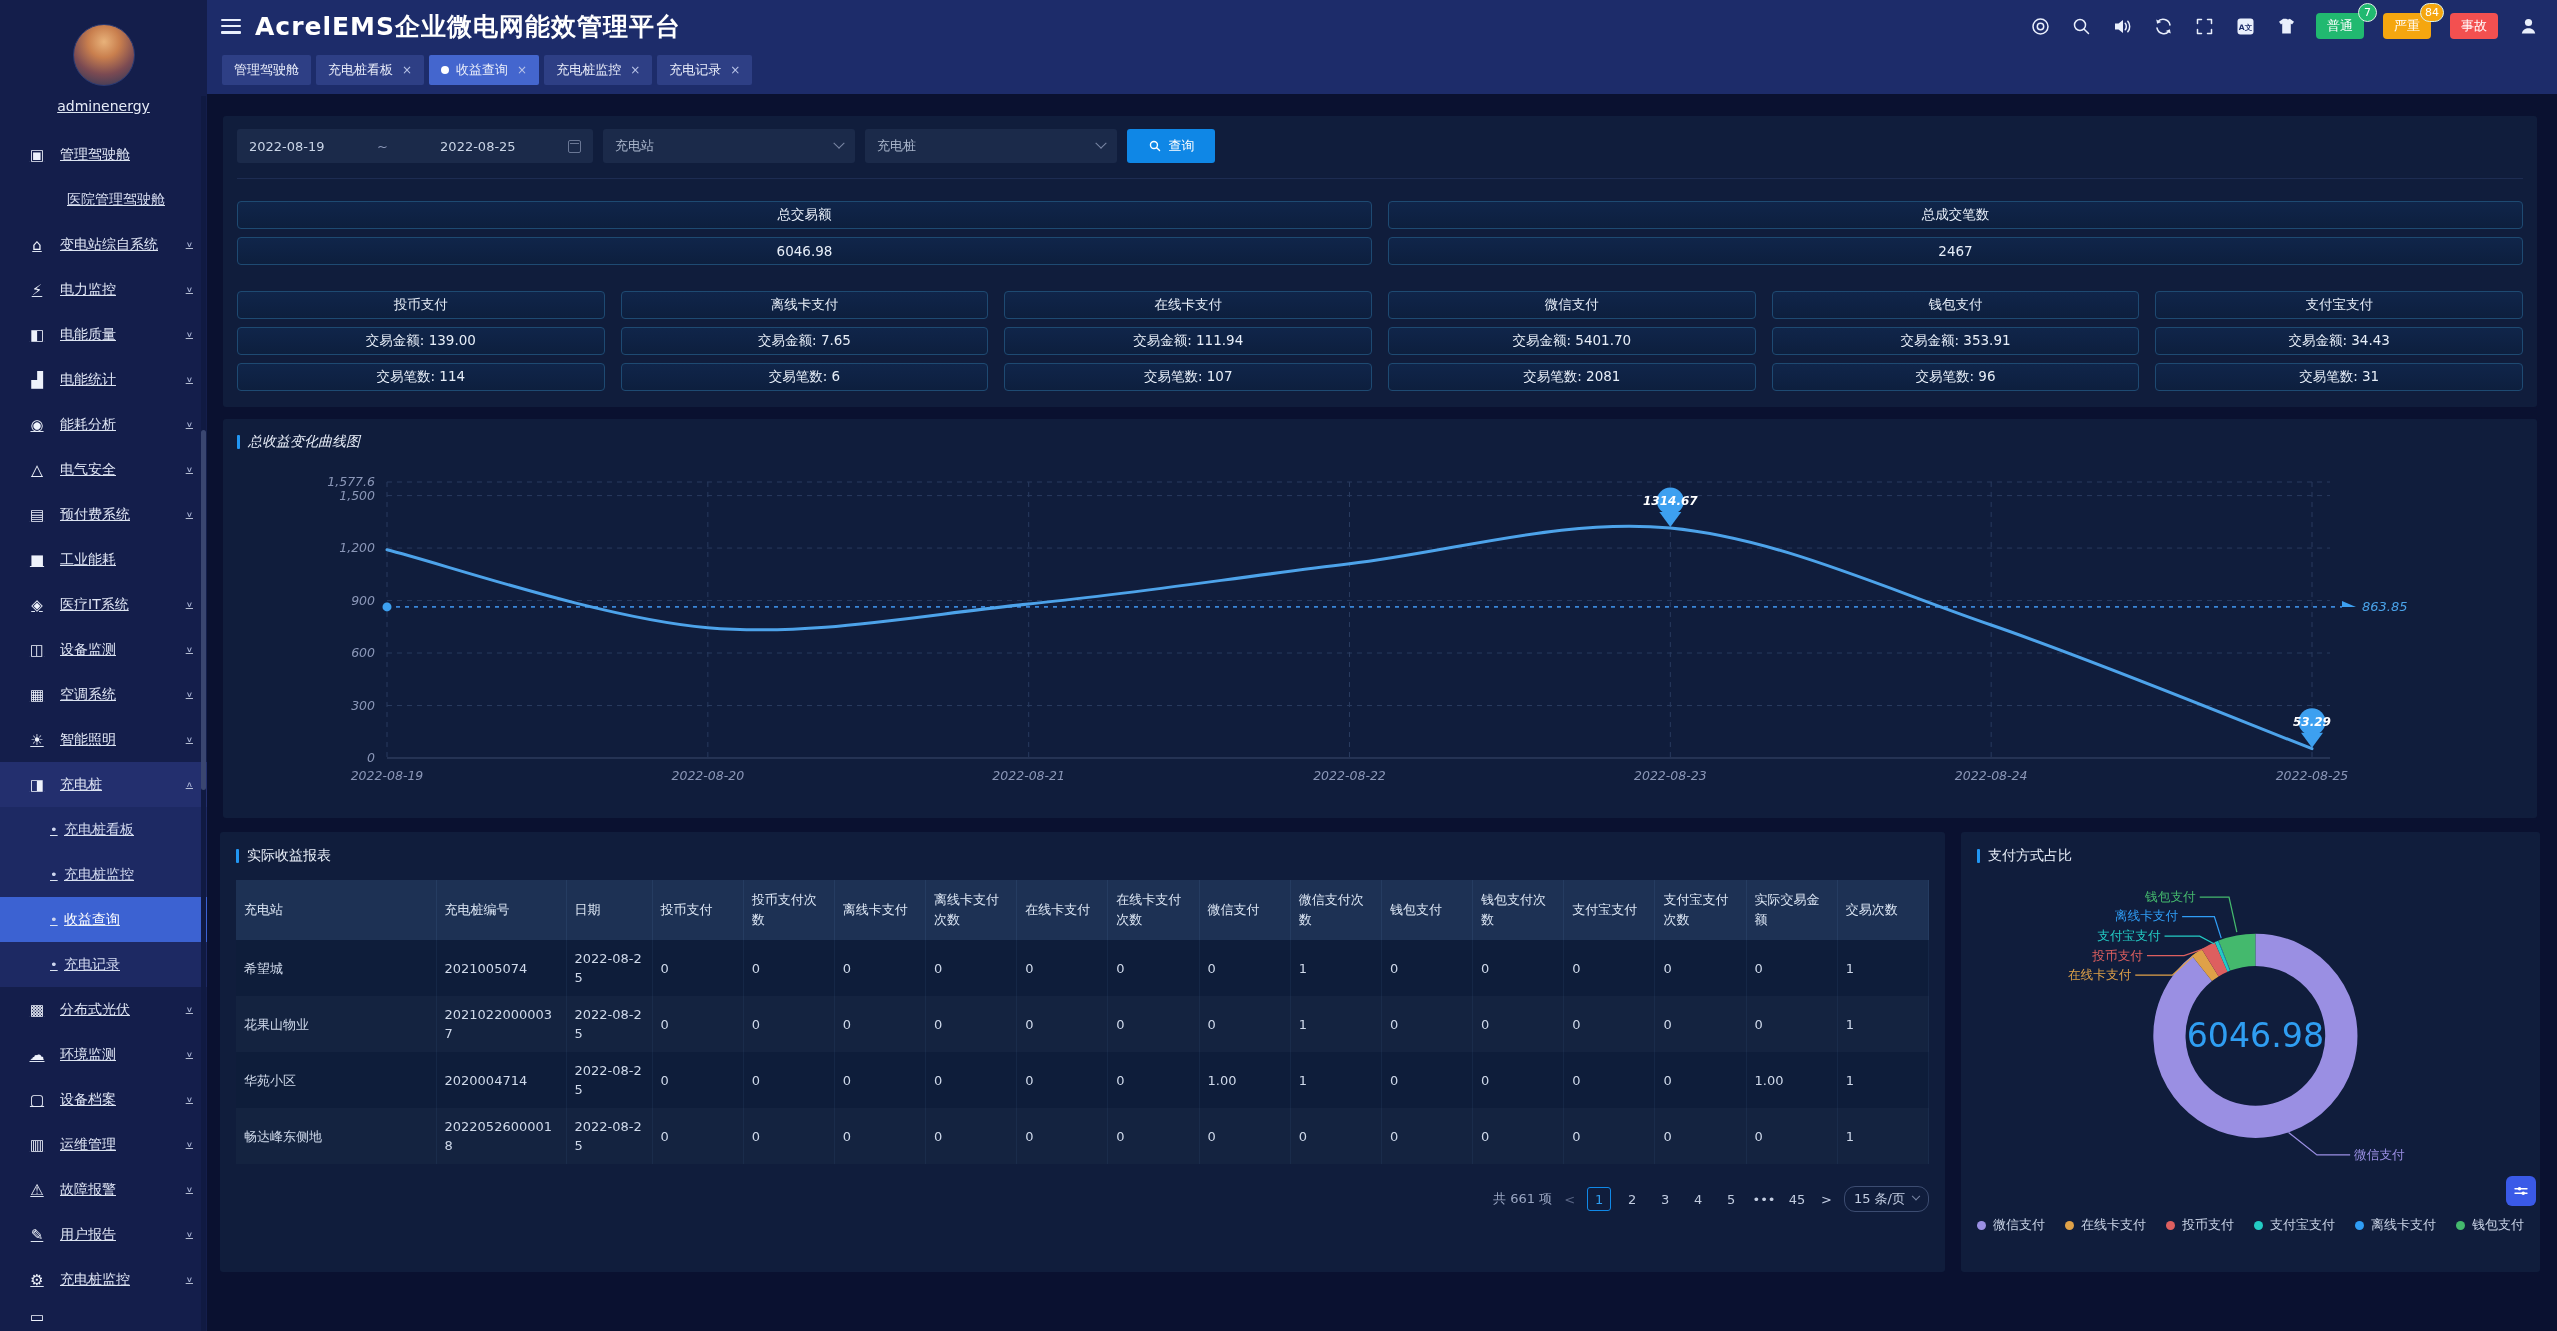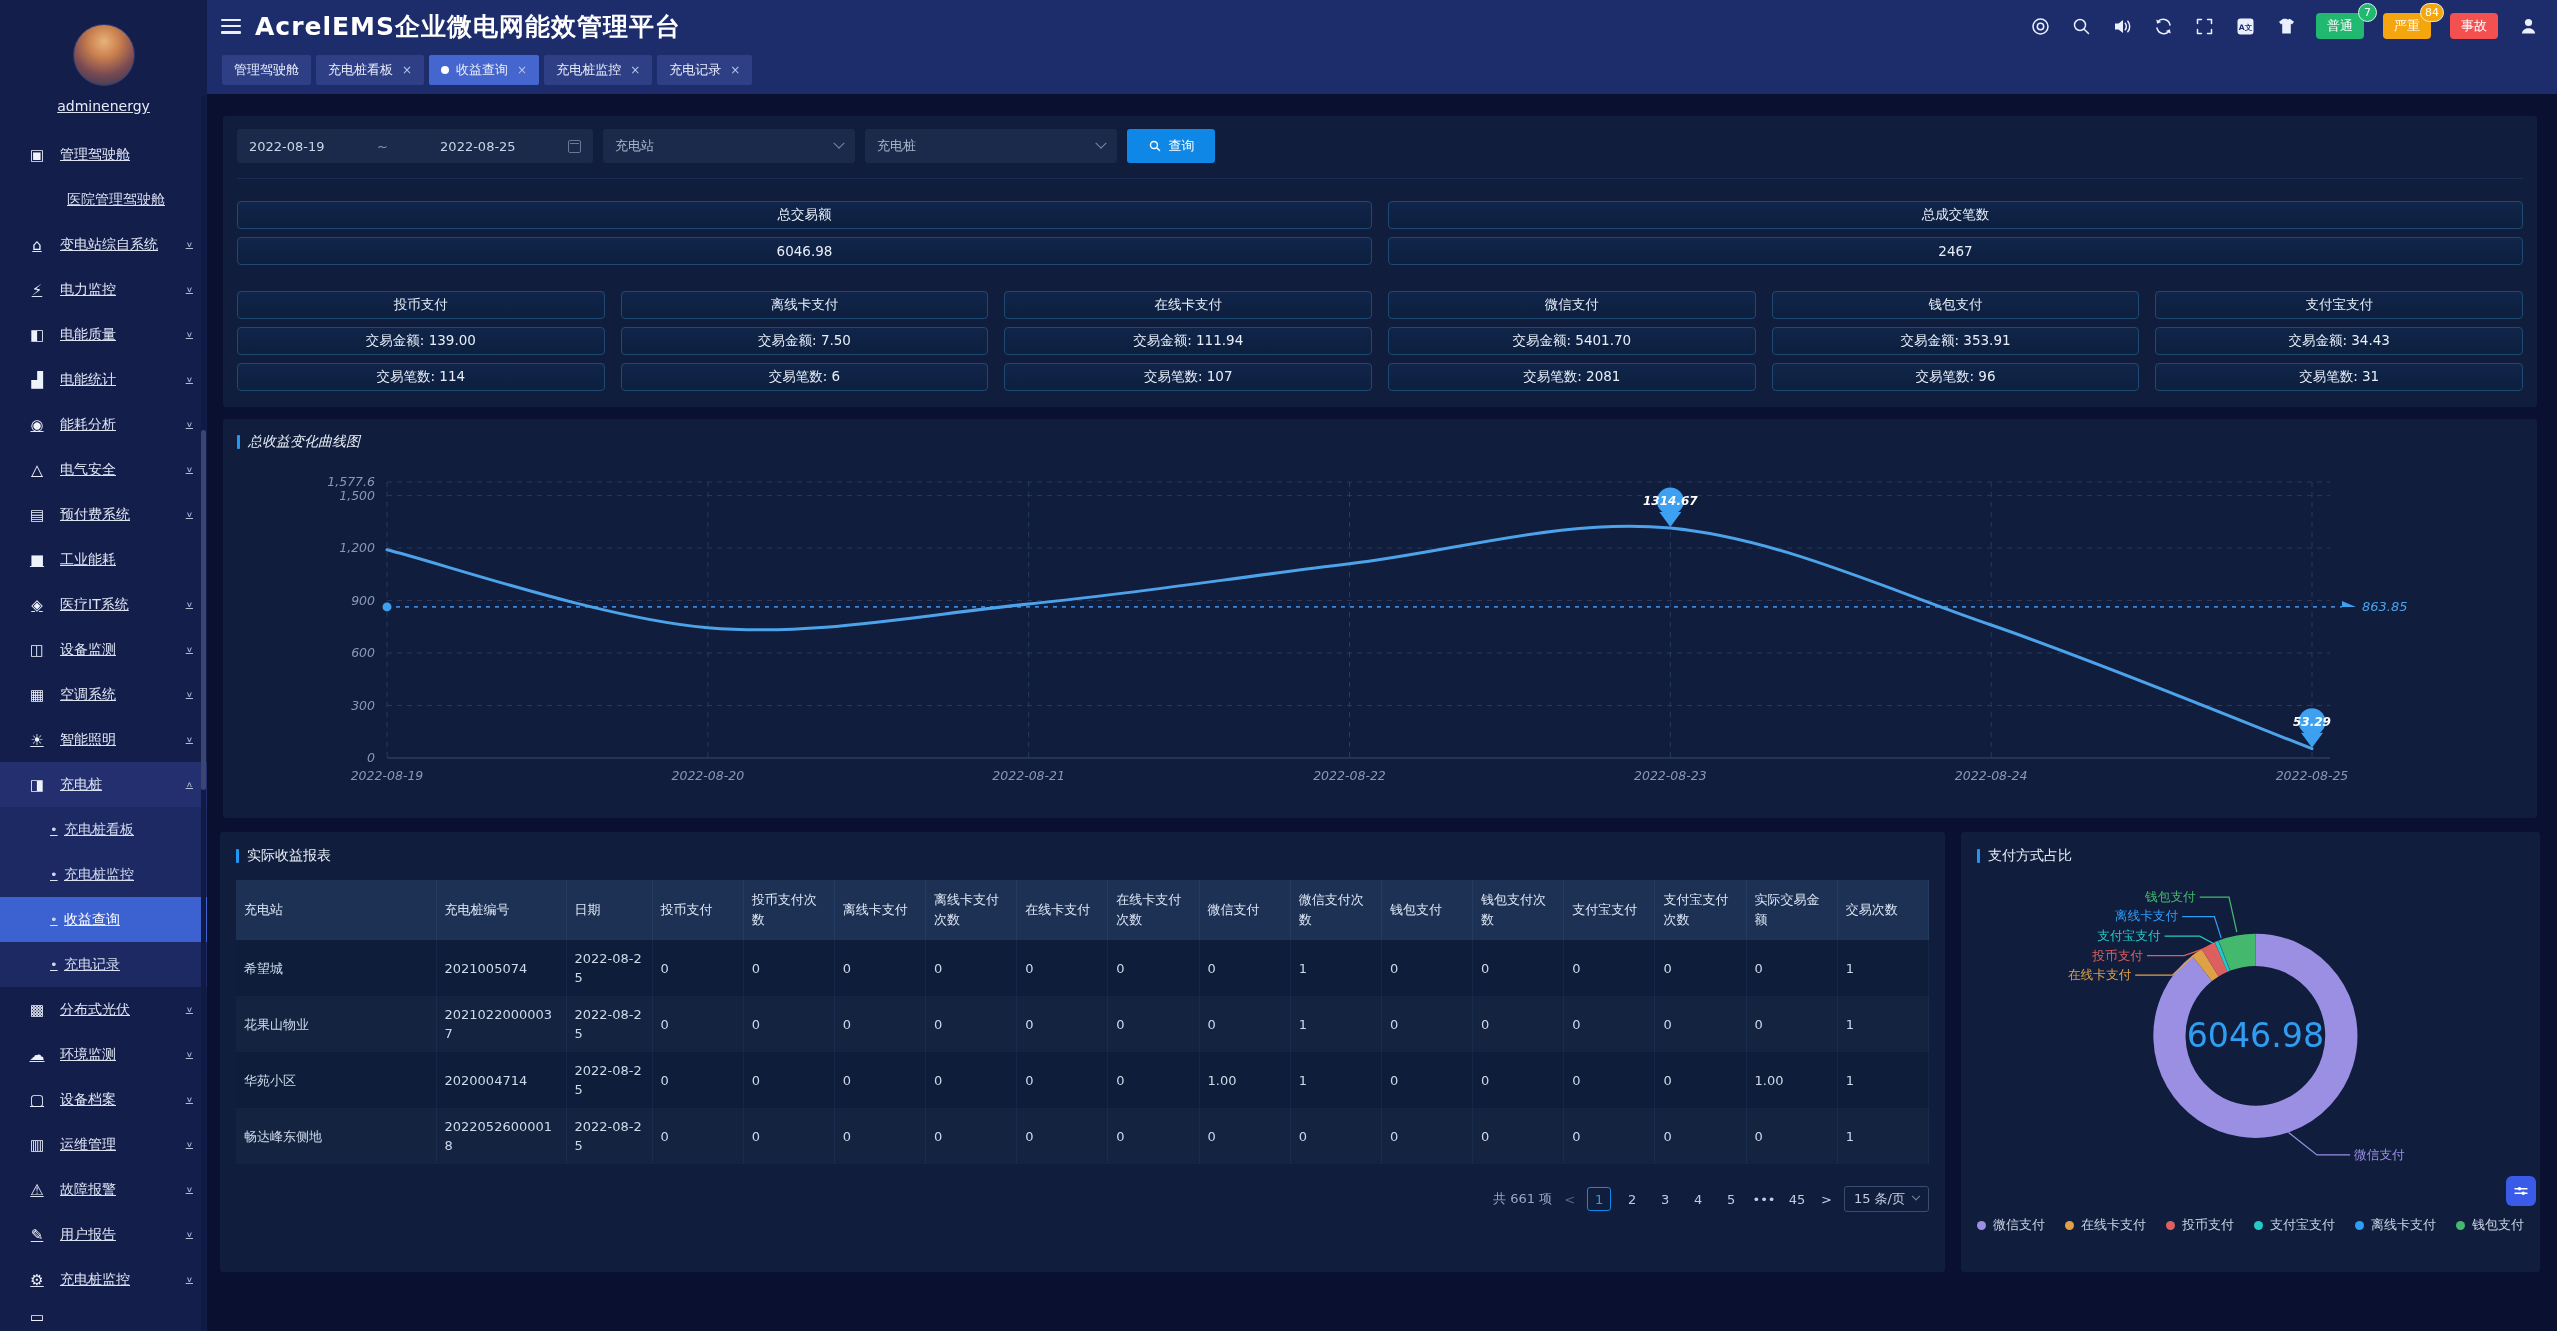--- a/index.html
+++ b/index.html
@@ -89,21 +89,21 @@
      border-right:1px solid rgba(90,130,180,0.14);vertical-align:middle;}
   table.data td{padding:6px 8px;height:56px;color:#cfd9ea;border-right:1px solid rgba(90,130,180,0.10);word-break:break-all;line-height:1.5;}
   table.data tr.odd td{background:#0e1d3a;}
   table.data tr.even td{background:#142340;}
 
   .pagination{display:flex;align-items:center;justify-content:flex-end;gap:9px;margin-top:22px;font-size:13px;color:#9aa6c2;}
   .pg-arrow{color:#5a6686;font-size:13px;padding:0 3px;cursor:pointer;}
   .pg-arrow.next{color:#c6d0e6;}
   .pg-num{min-width:24px;height:24px;display:flex;align-items:center;justify-content:center;cursor:pointer;border-radius:3px;color:#c2cce0;}
   .pg-num.active{border:1px solid #1089e8;color:#2e9df0;}
-  .pg-size{height:26px;border:1px solid #3c4c71;border-radius:3px;display:flex;align-items:center;gap:8px;padding:0 9px;color:#c2cce0;cursor:pointer;}
+  .pg-size{height:26px;border:1px solid #3c4c71;border-radius:11px;display:flex;align-items:center;gap:8px;padding:0 9px;color:#c2cce0;cursor:pointer;}
   .pg-size .caret{width:6px;height:6px;}
 
   
   .legend{display:flex;justify-content:center;gap:20px;margin-top:26px;flex-wrap:nowrap;}
   .legend-item{display:flex;align-items:center;gap:7px;font-size:13px;color:#c9d3e6;white-space:nowrap;cursor:pointer;}
   .legend-dot{width:9px;height:9px;border-radius:50%;}
   .float-btn{position:absolute;right:4px;top:344px;width:30px;height:30px;background:#3a5ae8;border-radius:6px;display:flex;align-items:center;justify-content:center;cursor:pointer;}
   .float-btn svg{width:18px;height:18px;stroke:#fff;stroke-width:1.8;stroke-linecap:round;}
 </style>
 </head>
@@ -372,21 +372,21 @@
           </div>
         </div>
       <div class="paycards" id="paycards">
           <div class="pay-card">
             <div class="cell">投币支付</div>
             <div class="cell">交易金额:  139.00</div>
             <div class="cell">交易笔数:  114</div>
           </div>
           <div class="pay-card">
             <div class="cell">离线卡支付</div>
-            <div class="cell">交易金额:  7.50</div>
+            <div class="cell">交易金额:  7.65</div>
             <div class="cell">交易笔数:  6</div>
           </div>
           <div class="pay-card">
             <div class="cell">在线卡支付</div>
             <div class="cell">交易金额:  111.94</div>
             <div class="cell">交易笔数:  107</div>
           </div>
           <div class="pay-card">
             <div class="cell">微信支付</div>
             <div class="cell">交易金额:  5401.70</div>

